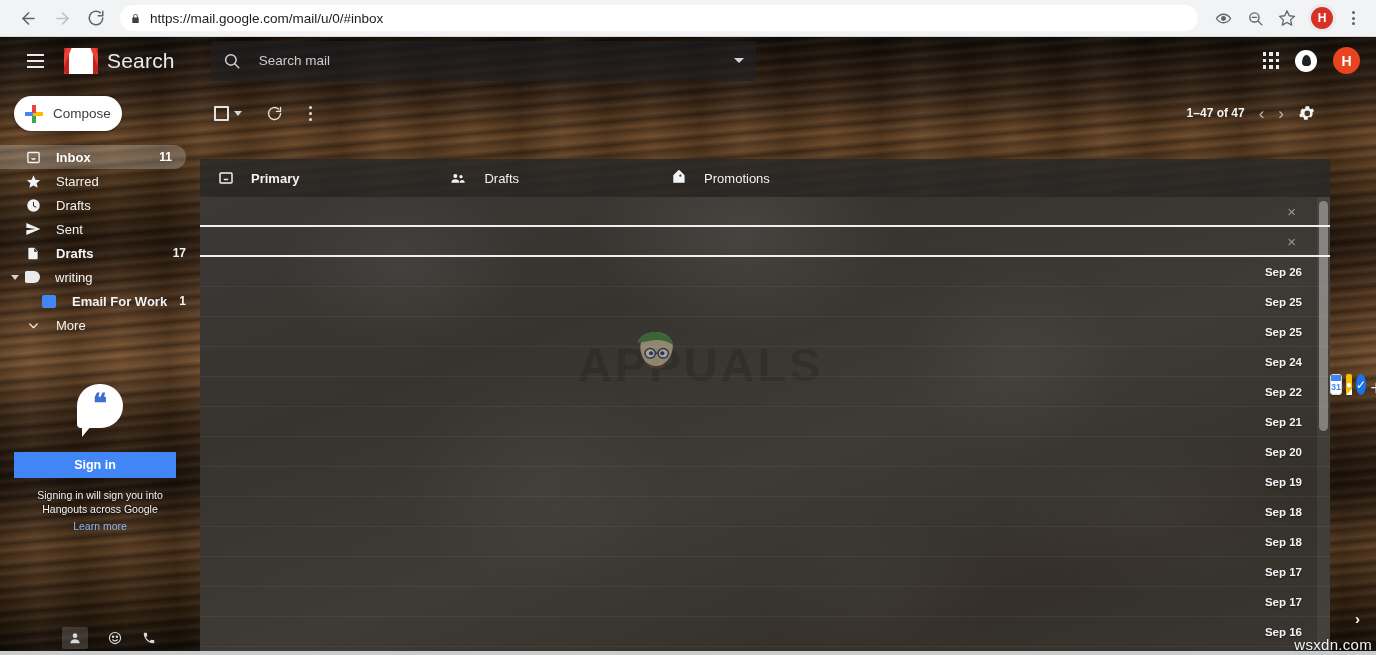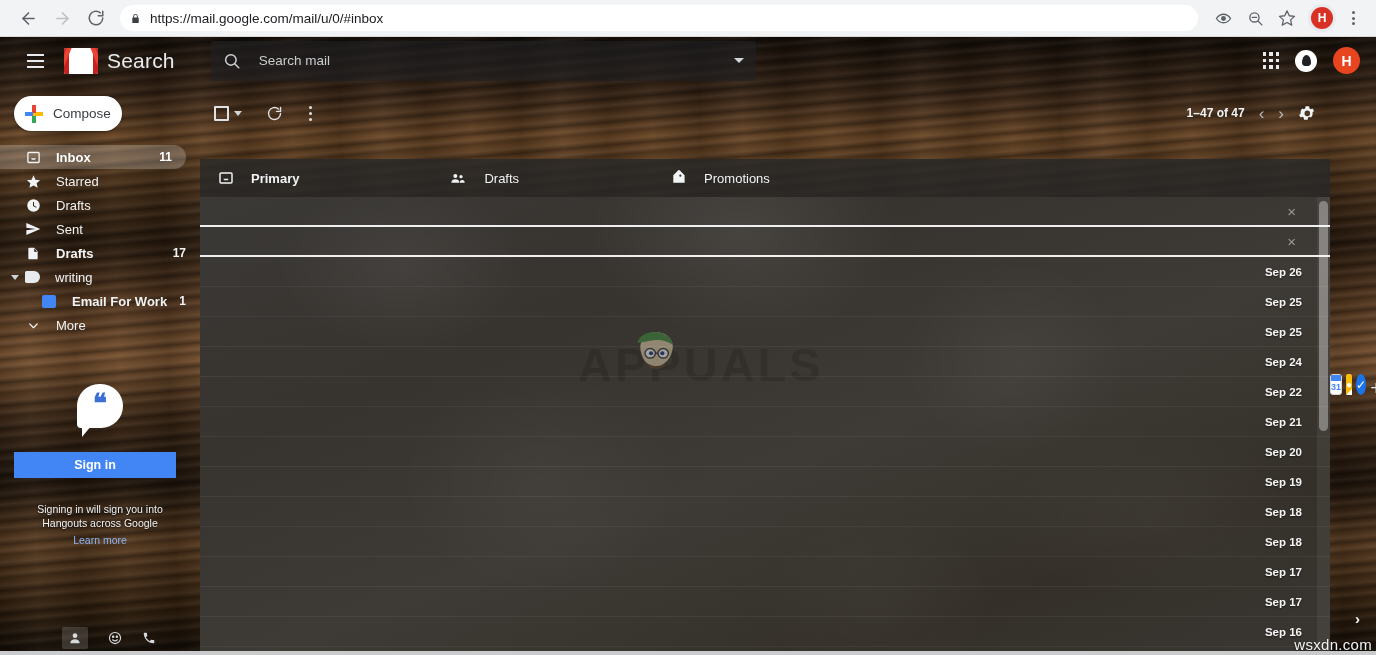--- a/index.html
+++ b/index.html
@@ -197,21 +197,21 @@
     content: ""; position: absolute; left: 5px; bottom: -9px;
     border-left: 9px solid #fff; border-bottom: 11px solid transparent;
   }
   .hang-quote { font-size: 26px; color: #3c6fd4; font-weight: bold; line-height: 1; margin-top: -6px; }
   .signin-btn {
     margin-top: 24px; width: 162px; height: 26px;
     background: #4285f4; color: #fff; font-size: 12.5px; font-weight: bold;
     display: flex; align-items: center; justify-content: center; cursor: pointer;
   }
   .hang-note {
-    margin-top: 24px; font-size: 10.5px; color: #f1f3f4; line-height: 1.35;
+    margin-top: 10px; font-size: 10.5px; color: #f1f3f4; line-height: 1.35;
     text-shadow: 0 1px 2px rgba(0,0,0,0.8);
   }
   .hang-link { color: #8ab4f8; font-size: 10.5px; }
 
   .hang-footer {
     position: absolute; left: 0; bottom: 0; width: 200px; height: 34px;
     display: flex; align-items: center; padding-left: 62px; gap: 20px;
   }
   .hf-ic { color: #e8eaed; cursor: pointer; display: flex; align-items: center; opacity: 0.92; }
   .hf-ic.sel { background: rgba(255,255,255,0.17); padding: 4px 6px; border-radius: 2px; }

